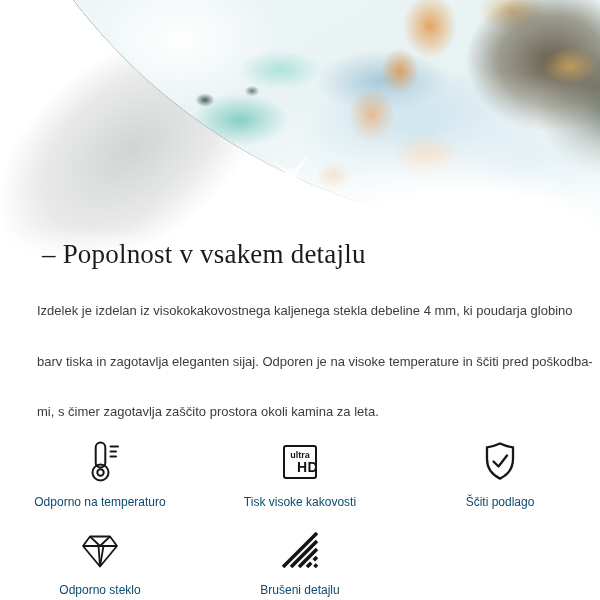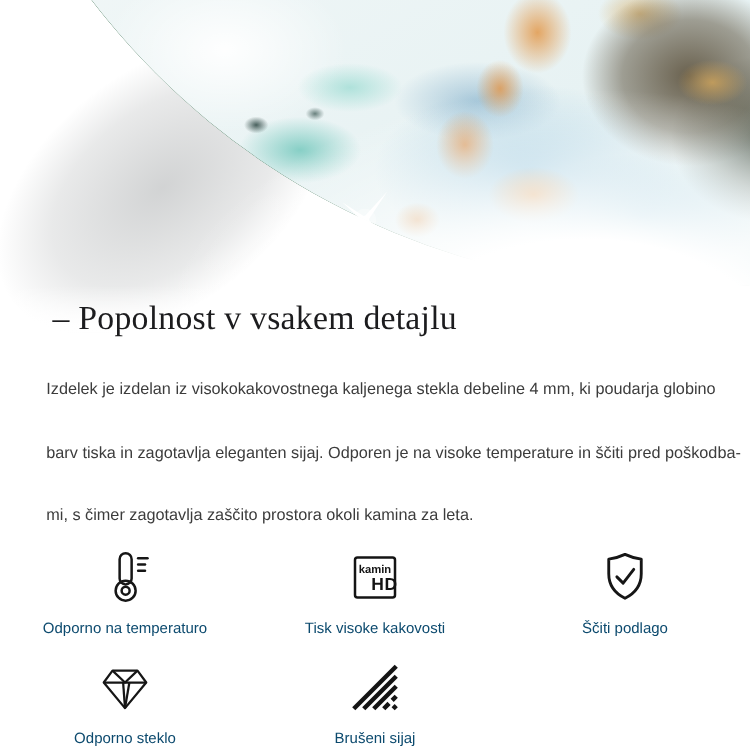--- a/index.html
+++ b/index.html
@@ -143,21 +143,21 @@
               <line x1="33.5" y1="17.5" x2="39" y2="17.5"></line>
             </g>
           </svg>
         </div>
         <div class="f-label">Odporno na temperaturo</div>
       </div>
 
       <div class="feature">
         <div class="f-icon">
           <div class="uhd-box">
-            <div class="uhd-top">kamin</div>
+            <div class="uhd-top">ultra</div>
             <div class="uhd-bottom">HD</div>
           </div>
         </div>
         <div class="f-label">Tisk visoke kakovosti</div>
       </div>
 
       <div class="feature">
         <div class="f-icon">
           <svg width="46" height="46" viewBox="0 0 46 46">
             <path class="ln" stroke-width="2.3" stroke-linejoin="round" d="M23 4.5 C27 6.4 31.5 7.7 36 8.3 V20 C36 29.8 30.5 35.9 23 39.6 C15.5 35.9 10 29.8 10 20 V8.3 C14.5 7.7 19 6.4 23 4.5 Z"></path>
@@ -187,19 +187,19 @@
           <svg width="46" height="46" viewBox="0 0 46 46">
             <g stroke="#141414" fill="none">
               <line x1="6" y1="40" x2="40" y2="6" stroke-width="3.6"></line>
               <line x1="14" y1="40" x2="40" y2="14" stroke-width="3.6"></line>
               <line x1="22" y1="40" x2="40" y2="22" stroke-width="3.6"></line>
               <line x1="30" y1="40" x2="40" y2="30" stroke-width="3.6" stroke-dasharray="6 3.5"></line>
               <line x1="37.5" y1="40" x2="40" y2="37.5" stroke-width="3.6"></line>
             </g>
           </svg>
         </div>
-        <div class="f-label">Brušeni sijaj</div>
+        <div class="f-label">Brušeni detajlu</div>
       </div>
 
 
     </div>
   </div>
 </div>
 
 </body></html>

